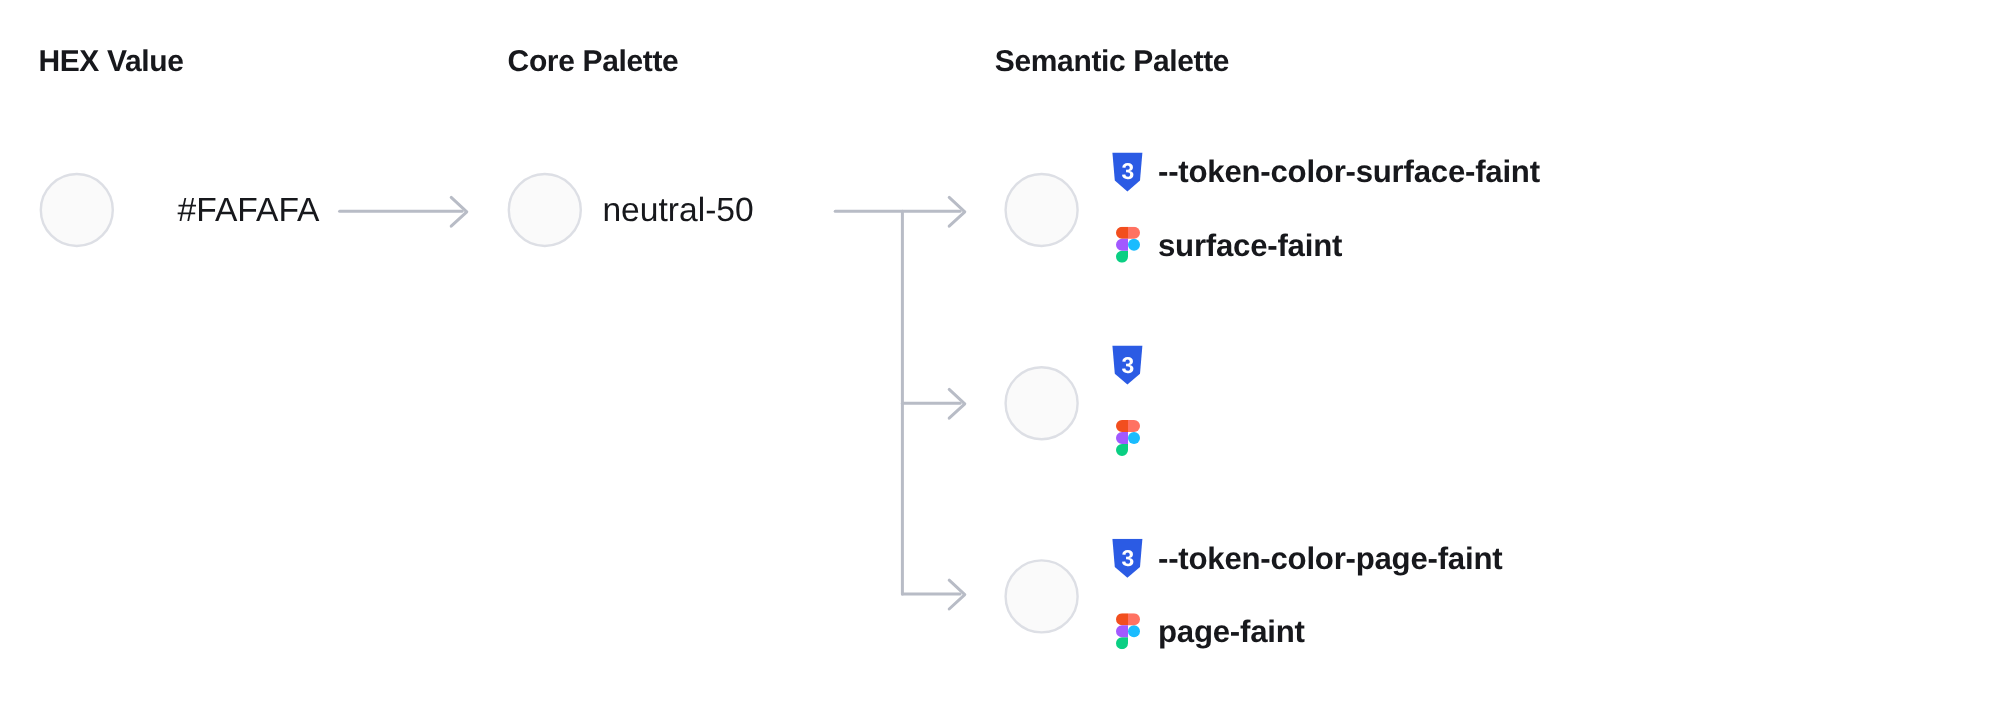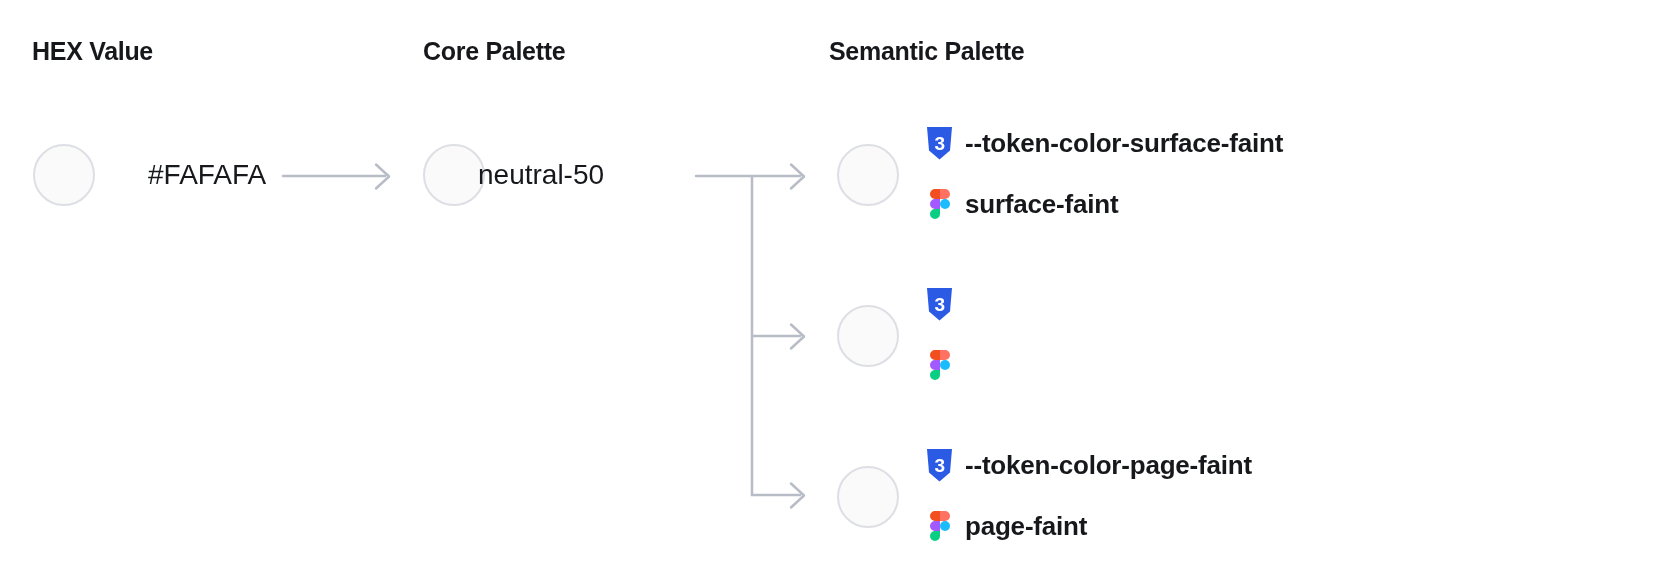--- a/index.html
+++ b/index.html
@@ -18,21 +18,21 @@
   .swatch{
     position:absolute;width:62px;height:62px;border-radius:50%;
     border:2px solid #DDDFE5;box-sizing:border-box;background:#FAFAFA;
   }
   .swatch-hex{left:33px;top:144px;}
   .swatch-core{left:423px;top:144px;}
   .node-label{
     position:absolute;font-size:28px;font-weight:400;line-height:34px;white-space:nowrap;
   }
   .label-hex{left:110px;top:158px;margin-left:38px;}
-  .label-core{left:478px;top:158px;}
+  .label-core{left:502px;top:158px;}
   .sem-row{position:absolute;left:837px;width:720px;}
   .row-0{top:125px;}
   .row-1{top:286px;}
   .row-2{top:447px;}
   .sem-row .swatch{left:0;top:19px;}
   .lines{margin-left:89px;}
   .line{display:flex;align-items:center;height:36px;}
   .line + .line{margin-top:25px;align-items:center;}
   .icon-box{
     width:27px;height:36px;display:flex;align-items:center;justify-content:center;

